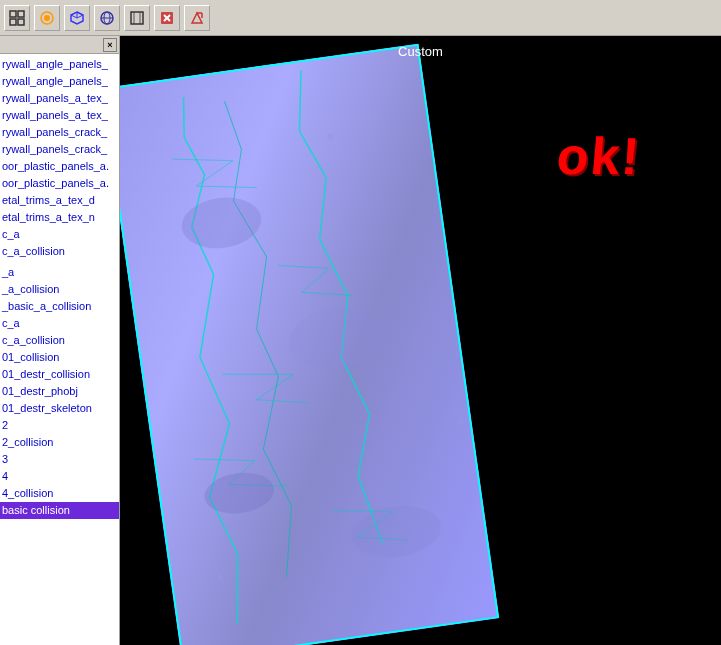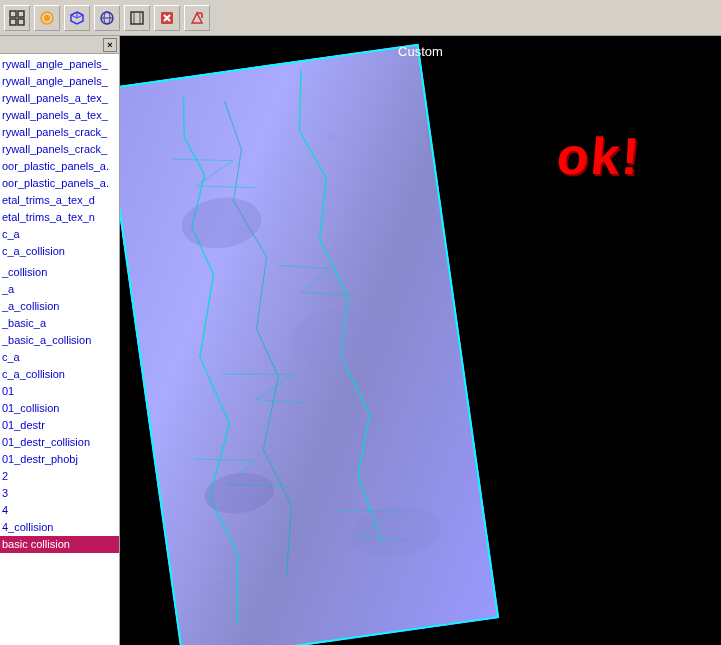--- a/index.html
+++ b/index.html
@@ -94,21 +94,21 @@
       color: #0000cc;
       text-decoration: none;
       font-size: 11px;
       padding: 1px 2px;
       white-space: nowrap;
       overflow: hidden;
       cursor: pointer;
       line-height: 15px;
     }
     .list-item.selected {
-      background: #be185d;
+      background: #6d28d9;
       color: #ffffff;
     }
 
     
     .viewport {
       flex: 1;
       background: #000000;
       position: relative;
       overflow: hidden;
     }
@@ -252,33 +252,31 @@
         <a class="list-item" href="#">rywall_panels_crack_</a>
         <a class="list-item" href="#">rywall_panels_crack_</a>
         <a class="list-item" href="#">oor_plastic_panels_a.</a>
         <a class="list-item" href="#">oor_plastic_panels_a.</a>
         <a class="list-item" href="#">etal_trims_a_tex_d</a>
         <a class="list-item" href="#">etal_trims_a_tex_n</a>
         <a class="list-item" href="#">c_a</a>
         <a class="list-item" href="#">c_a_collision</a>
         <a class="list-item" href="#"></a>
         <a class="list-item" href="#"></a>
-        <a class="list-item" href="#">_collision</a>
         <a class="list-item" href="#">_a</a>
         <a class="list-item" href="#">_a_collision</a>
-        <a class="list-item" href="#">_basic_a</a>
         <a class="list-item" href="#">_basic_a_collision</a>
         <a class="list-item" href="#">c_a</a>
         <a class="list-item" href="#">c_a_collision</a>
-        <a class="list-item" href="#">01</a>
         <a class="list-item" href="#">01_collision</a>
-        <a class="list-item" href="#">01_destr</a>
         <a class="list-item" href="#">01_destr_collision</a>
         <a class="list-item" href="#">01_destr_phobj</a>
+        <a class="list-item" href="#">01_destr_skeleton</a>
         <a class="list-item" href="#">2</a>
+        <a class="list-item" href="#">2_collision</a>
         <a class="list-item" href="#">3</a>
         <a class="list-item" href="#">4</a>
         <a class="list-item" href="#">4_collision</a>
         <a class="list-item selected" href="#">basic collision</a>
       </div>
   </div>
 
   <div class="viewport">
     <div class="viewport-title">Custom</div>
 

